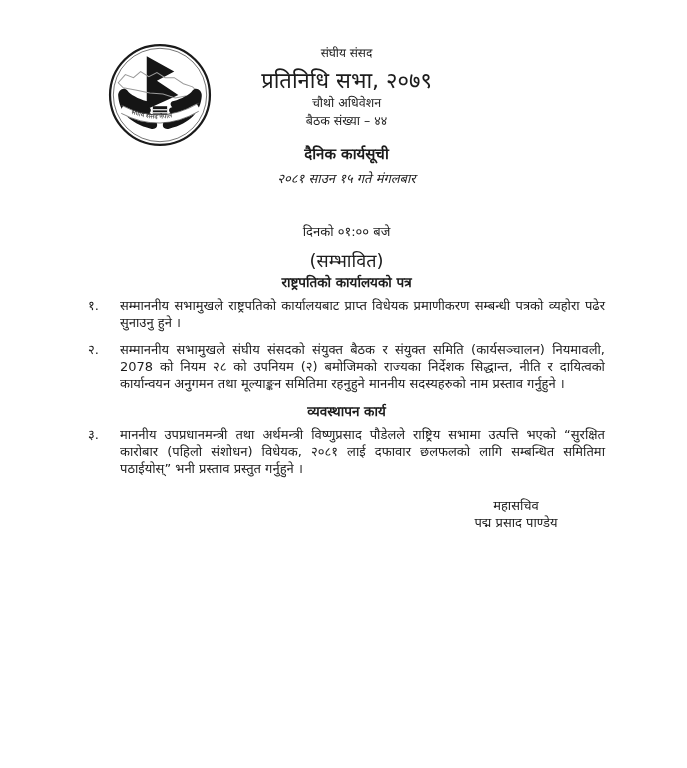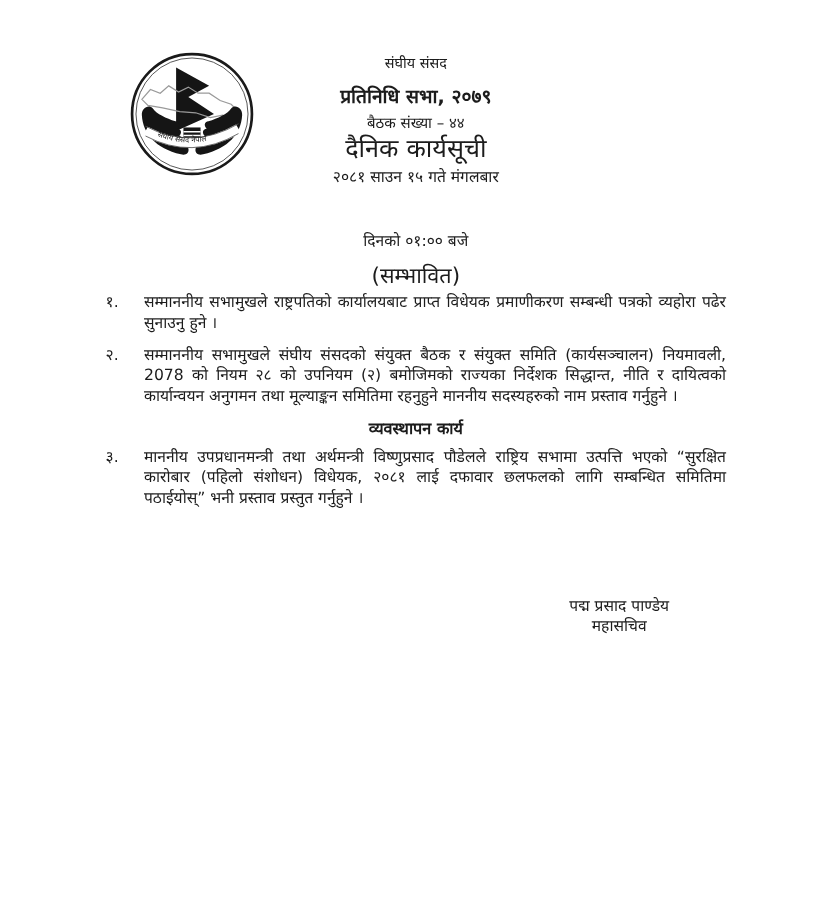--- a/index.html
+++ b/index.html
@@ -22,25 +22,25 @@
     height: 106px;
   }
   .content {
     position: absolute;
     left: 88px;
     top: 45px;
     width: 517px;
   }
   .c { text-align: center; }
   .org-name      { font-size: 12px;   line-height: 17px; margin-bottom: 7px; }
-  .house-title   { font-size: 16px;   line-height: 24px; font-weight: bold; margin-bottom: 2px; }
+  .house-title   { font-size: 22px;   line-height: 24px; font-weight: normal; margin-bottom: 2px; }
   .session-line  { font-size: 12.5px; line-height: 16px; margin-bottom: 2px; }
-  .meeting-line  { font-size: 12.5px; line-height: 16px; margin-bottom: 3px; }
-  .doc-title     { font-size: 21px; line-height: 21px; font-weight: normal; margin-bottom: 5px; }
-  .date-line     { font-size: 13px;   line-height: 17px; margin-bottom: 11px; }
+  .meeting-line  { font-size: 12.5px; line-height: 16px; margin-bottom: 15px; }
+  .doc-title     { font-size: 15px; line-height: 21px; font-weight: bold; margin-bottom: 5px; }
+  .date-line     { font-size: 13px;   line-height: 17px; margin-bottom: 11px; font-style: italic; }
   .time-line     { font-size: 13px;   line-height: 17px; margin-bottom: 12px; margin-top: 36px; }
   .tentative     { font-size: 18px; line-height: 17px; font-weight: normal; margin-bottom: 5px; }
   .sec-heading   { font-size: 13.5px; line-height: 17px; font-weight: bold; text-align: center; margin-bottom: 6px; }
   .item {
     display: flex;
     font-size: 13px;
     line-height: 17px;
     margin-bottom: 10px;
   }
   .item .num  { width: 32px; flex: 0 0 32px; }
@@ -87,41 +87,43 @@
         <text font-size="6.2" fill="#151515">
           <textPath href="#bp" startOffset="12%">संघीय संसद नेपाल</textPath>
         </text>
       </g>
     </svg>
   </div>
 
   <div class="content">
     <div class="c org-name">संघीय संसद</div>
     <div class="c house-title">प्रतिनिधि सभा, २०७९</div>
+    <div class="c session-line">चौथो अधिवेशन</div>
     <div class="c meeting-line">बैठक संख्या – ४४</div>
     <div class="c doc-title">दैनिक कार्यसूची</div>
     <div class="c date-line">२०८१ साउन १५ गते मंगलबार</div>
     <div class="c time-line">दिनको ०१:०० बजे</div>
     <div class="c tentative">(सम्भावित)</div>
 
+    <div class="sec-heading">राष्ट्रपतिको कार्यालयको पत्र</div>
     <div class="item">
       <div class="num">१.</div>
       <div class="txt">सम्माननीय सभामुखले राष्ट्रपतिको कार्यालयबाट प्राप्त विधेयक प्रमाणीकरण सम्बन्धी पत्रको व्यहोरा पढेर सुनाउनु हुने ।</div>
     </div>
 
     <div class="item last-of-sec">
       <div class="num">२.</div>
       <div class="txt">सम्माननीय सभामुखले संघीय संसदको संयुक्त बैठक र संयुक्त समिति (कार्यसञ्चालन) नियमावली, 2078 को नियम २८ को उपनियम (२) बमोजिमको राज्यका निर्देशक सिद्धान्त, नीति र दायित्वको कार्यान्वयन अनुगमन तथा मूल्याङ्कन समितिमा रहनुहुने माननीय सदस्यहरुको नाम प्रस्ताव गर्नुहुने ।</div>
     </div>
 
     <div class="sec-heading">व्यवस्थापन कार्य</div>
     <div class="item">
       <div class="num">३.</div>
       <div class="txt">माननीय उपप्रधानमन्त्री तथा अर्थमन्त्री विष्णुप्रसाद पौडेलले राष्ट्रिय सभामा उत्पत्ति भएको “सुरक्षित कारोबार (पहिलो संशोधन) विधेयक, २०८१ लाई दफावार छलफलको लागि सम्बन्धित समितिमा पठाईयोस्” भनी प्रस्ताव प्रस्तुत गर्नुहुने ।</div>
     </div>
   </div>
 
   <div class="signature">
+    <div>महासचिव</div>
     <div>पद्म प्रसाद पाण्डेय</div>
-    <div>महासचिव</div>
   </div>
 
 </div>
 
 </body></html>

